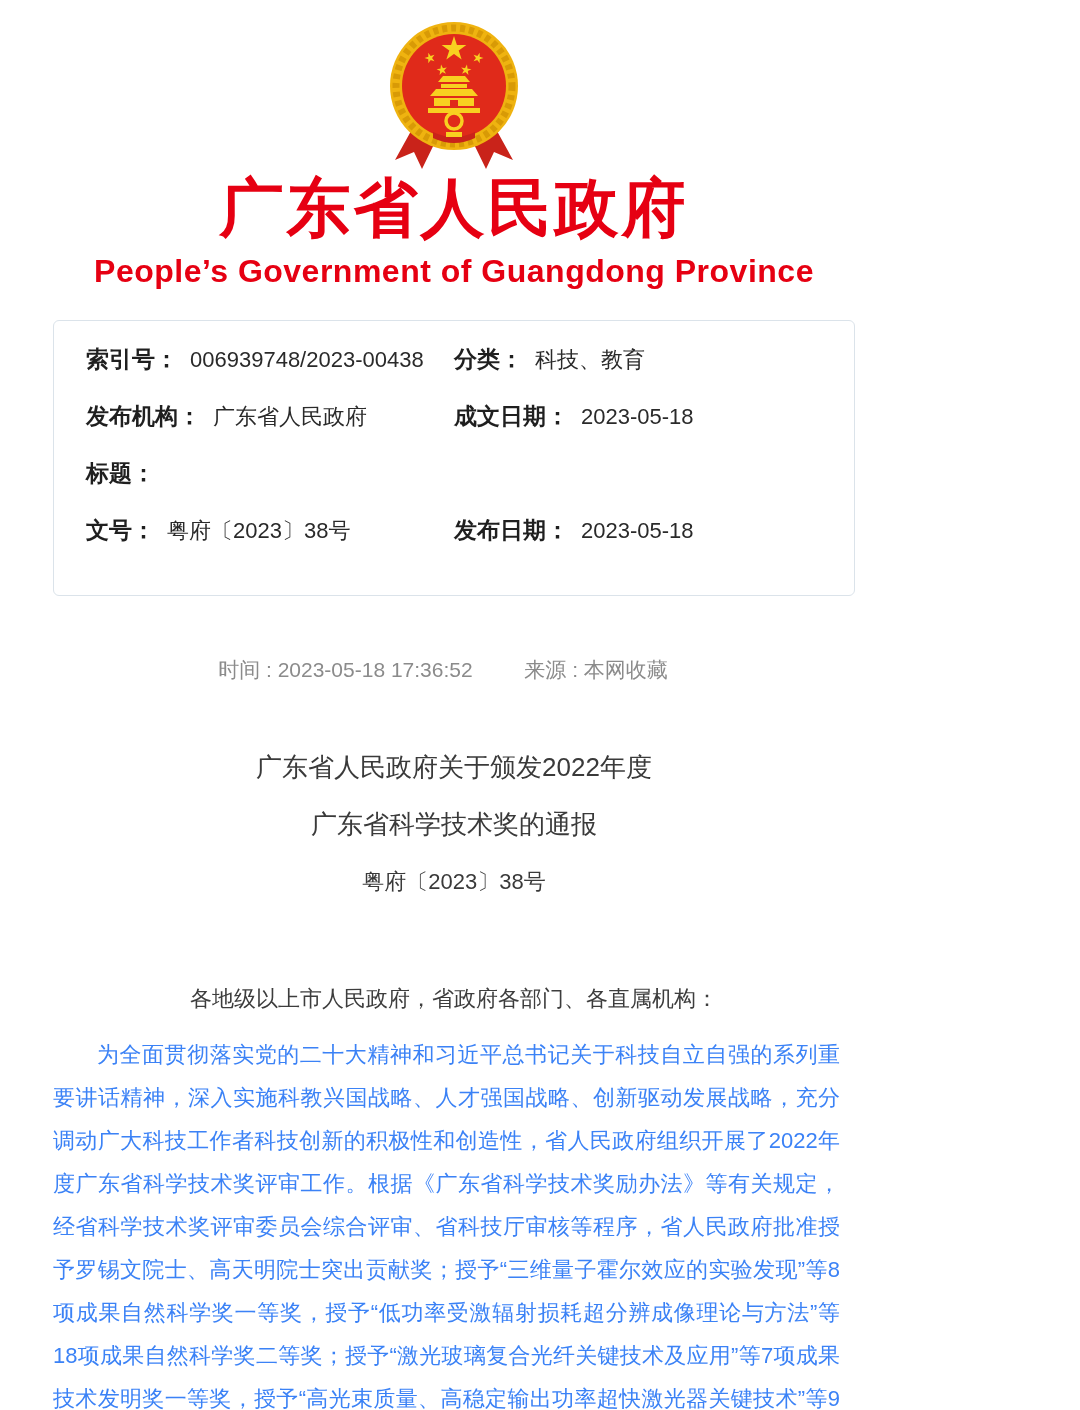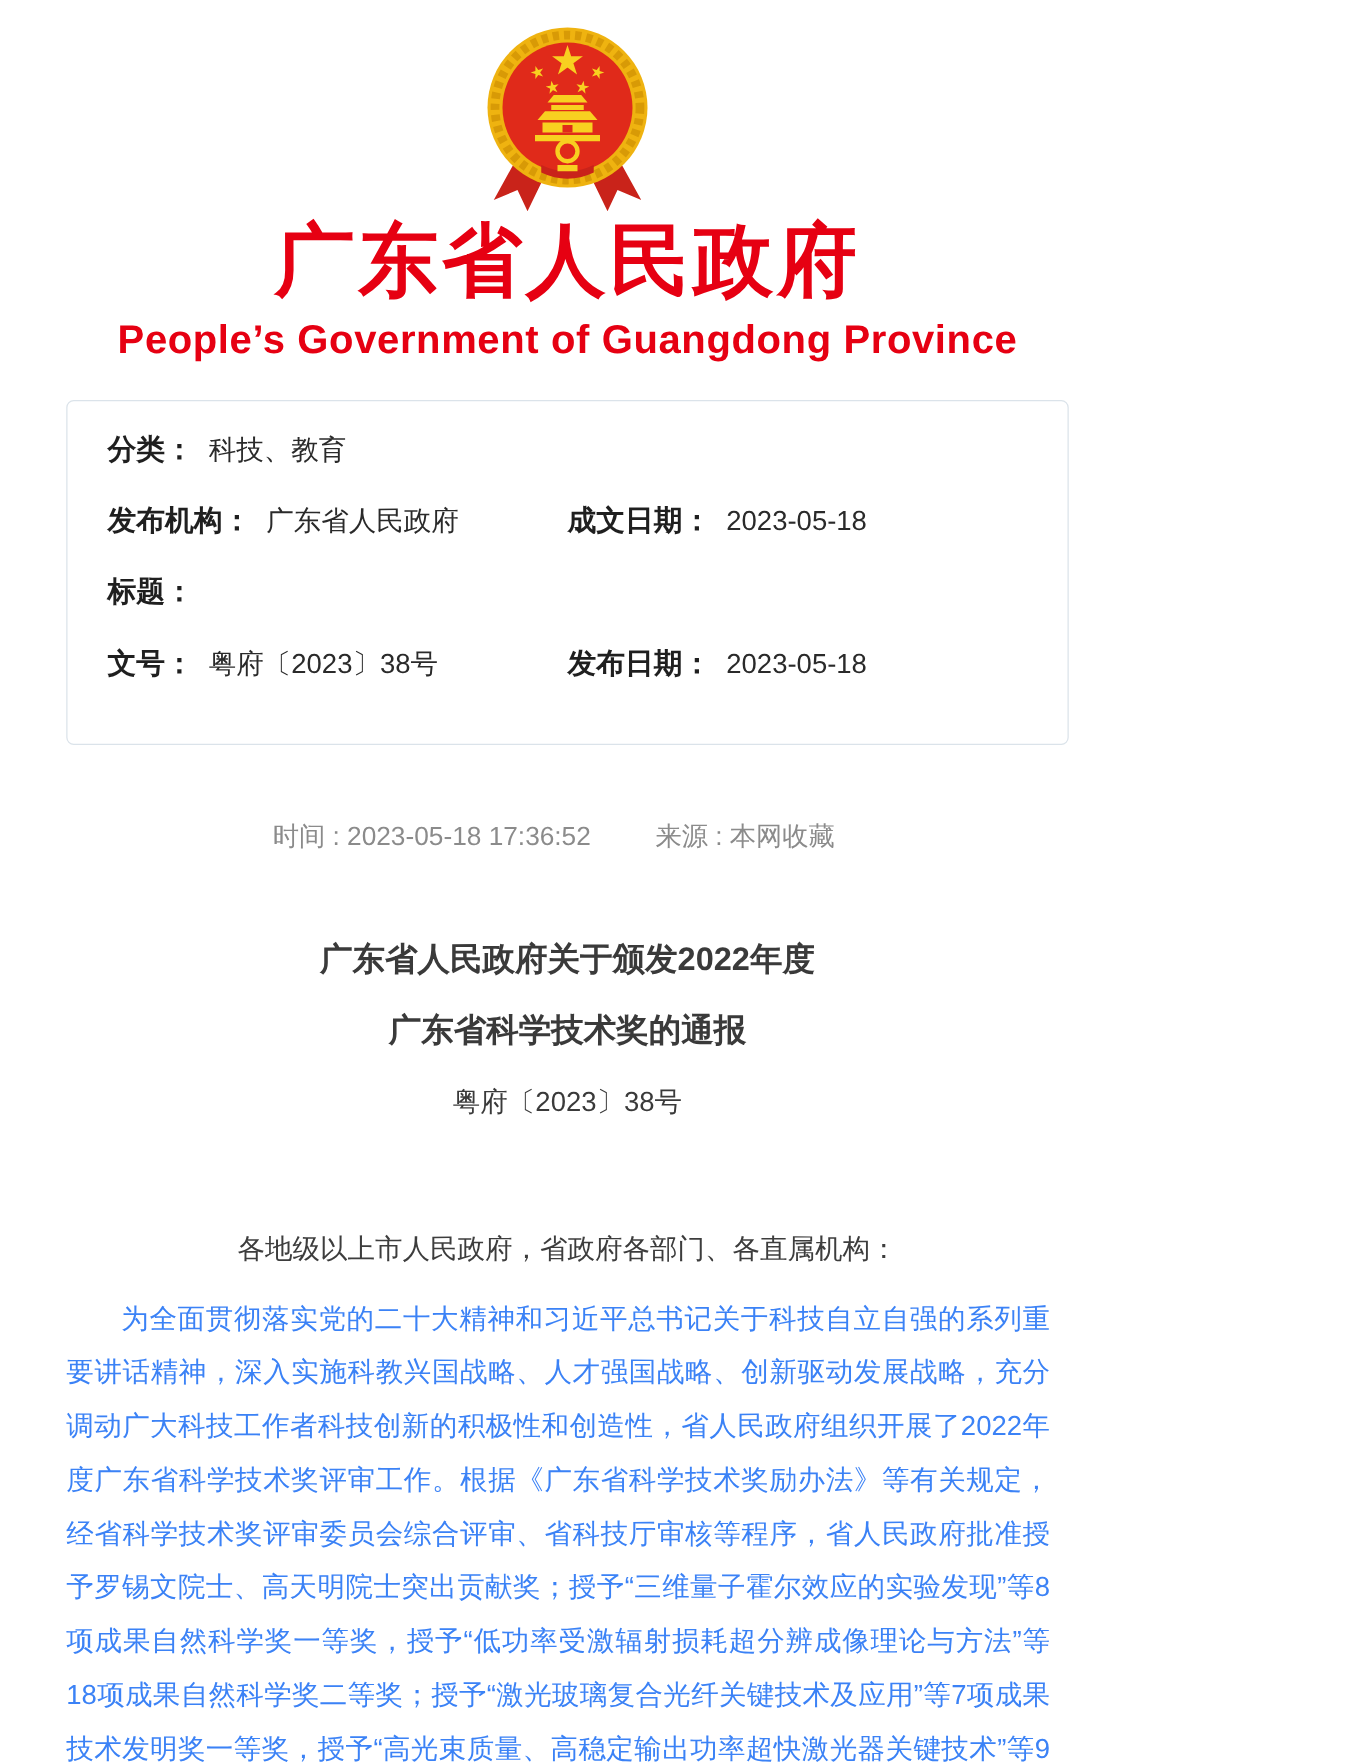--- a/index.html
+++ b/index.html
@@ -59,21 +59,21 @@
     color: var(--muted_gray, #8b8b8b);
     line-height: 28px;
   }
   .info-left .sep { display: inline-block; width: 40px; }
   .fav-link { color: var(--muted_gray, #8b8b8b); text-decoration: none; margin-right: 22px; cursor: pointer; }
   
   .article-title {
     margin: 66px 53px 0 53px;
     text-align: center;
     font-size: 26px;
-    font-weight: 700;
+    font-weight: 400;
     color: #3a3a3a;
     line-height: 34px;
   }
   .article-title.second { margin-top: 23px; }
   .doc-no {
     margin-top: 26px;
     text-align: center;
     font-size: 22px;
     font-weight: 400;
     color: #3a3a3a;
@@ -132,20 +132,24 @@
       <path d="M50 112 Q71 122 92 112 L92 118 Q71 128 50 118 Z" fill="#c9231a"></path>
       <rect x="63" y="112" width="16" height="5" fill="#f8d020"></rect>
     </svg>
     <div class="org-cn">广东省人民政府</div>
     <div class="org-en">People’s Government of Guangdong Province</div>
   </div>
 
   <section class="meta-card">
     <div class="meta-row">
       <div class="meta-cell">
+        <span class="meta-label">索引号：</span>
+        <span class="meta-value">006939748/2023-00438</span>
+      </div>
+      <div class="meta-cell">
         <span class="meta-label">分类：</span>
         <span class="meta-value">科技、教育</span>
       </div>
     </div>
     <div class="meta-row">
       <div class="meta-cell">
         <span class="meta-label">发布机构：</span>
         <span class="meta-value">广东省人民政府</span>
       </div>
       <div class="meta-cell">

